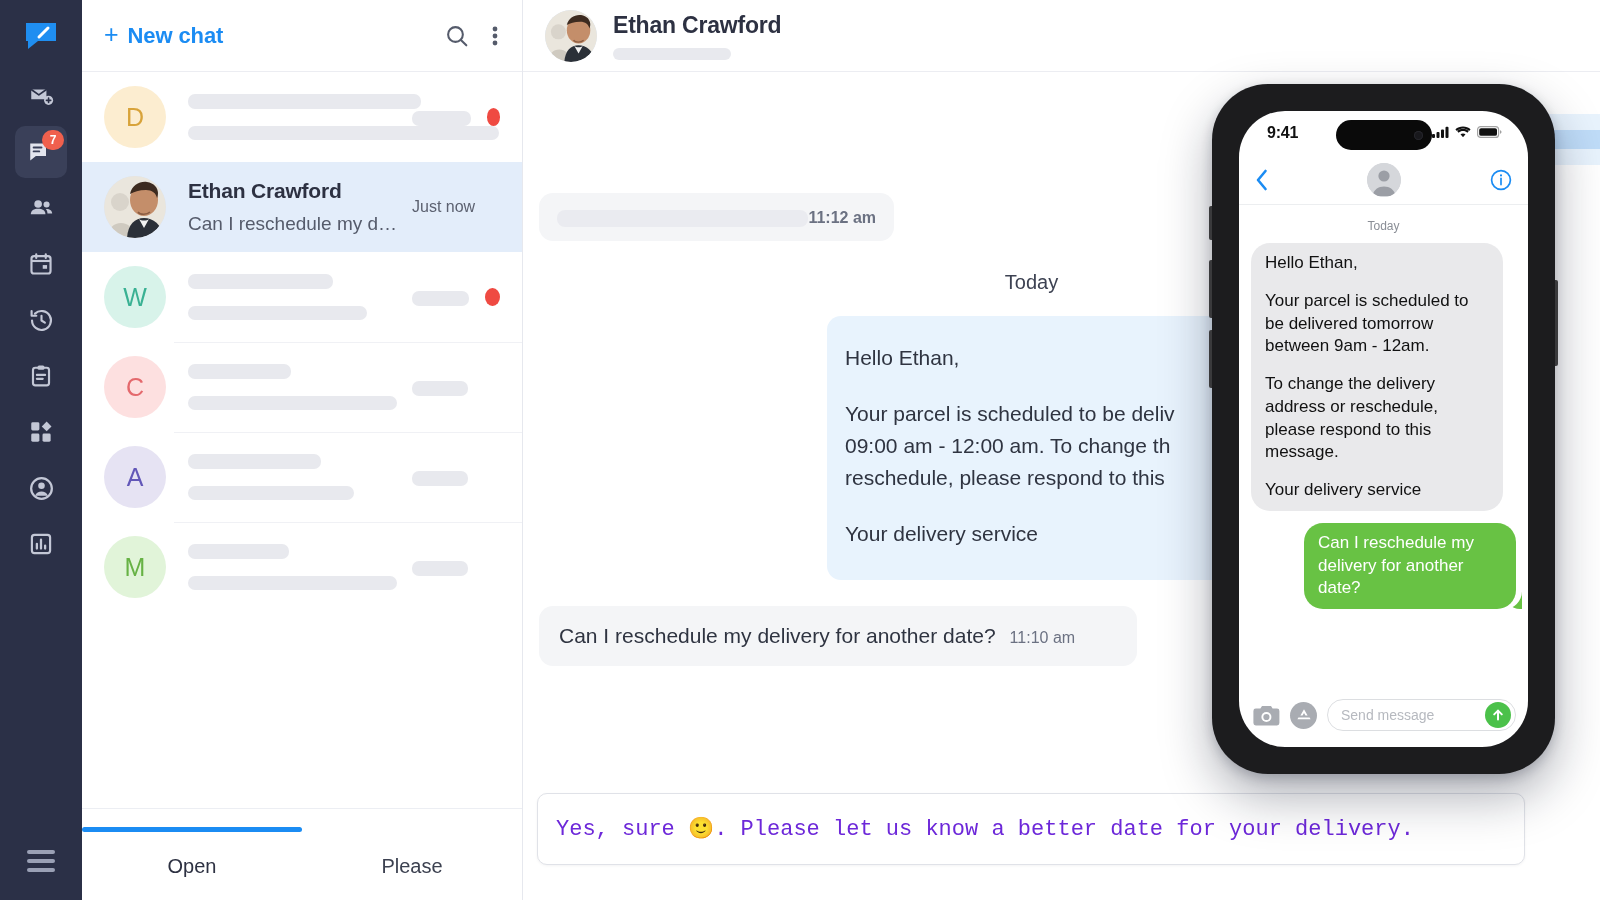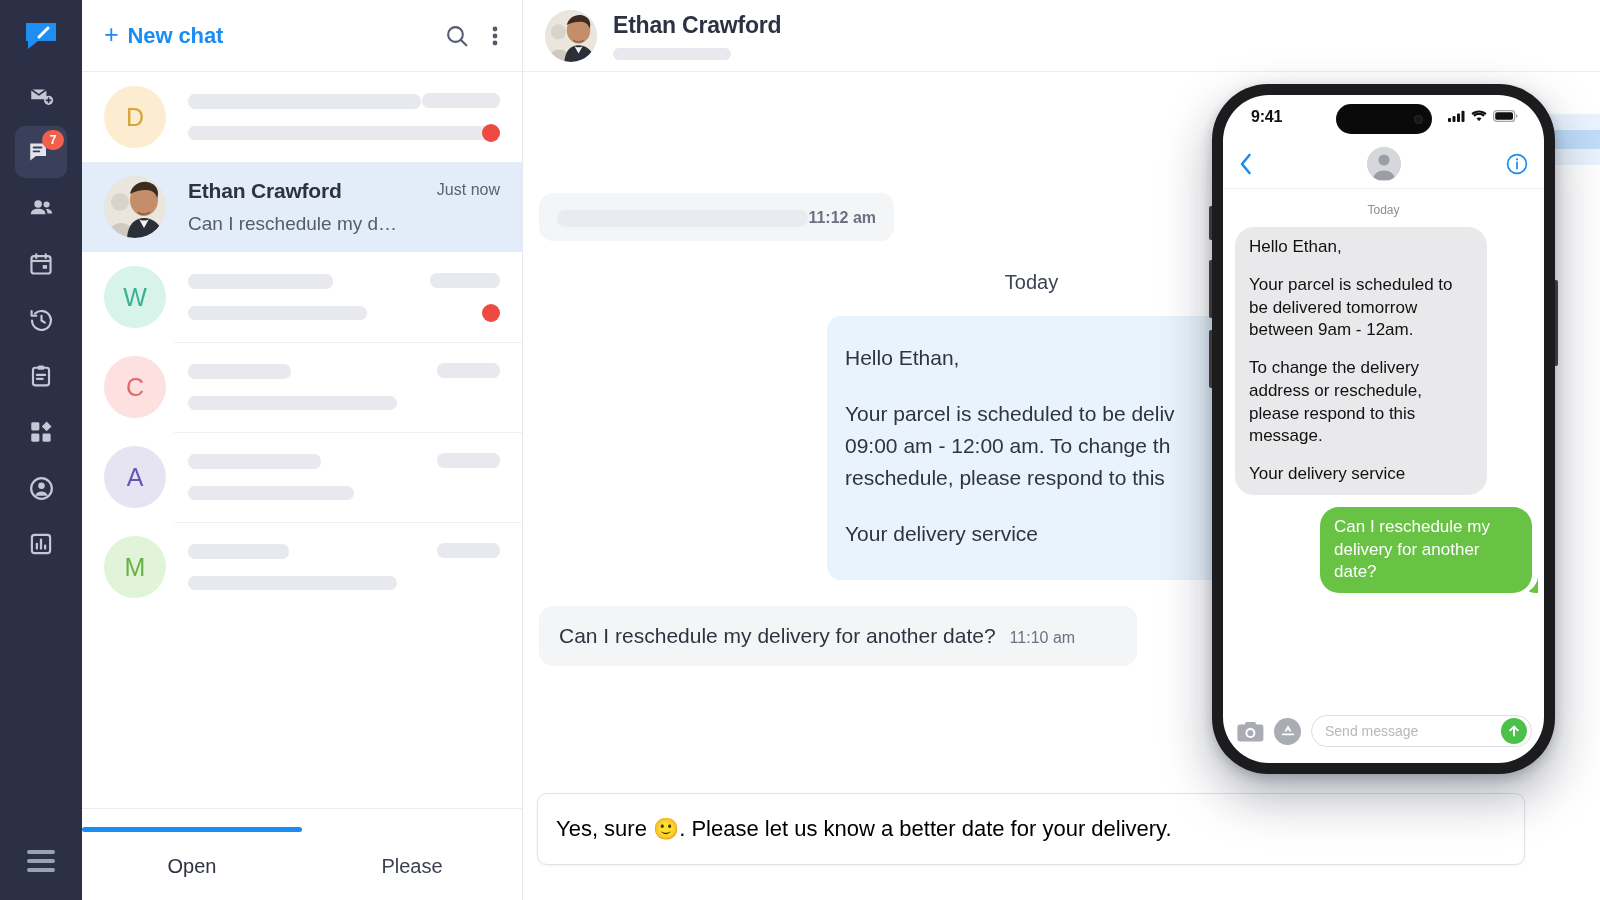--- a/index.html
+++ b/index.html
@@ -98,21 +98,21 @@
   .avatar.photo {
     overflow: hidden; background: #dce4ee;
     position: relative;
   }
   .row-body { flex: 1 1 auto; min-width: 0; }
   .ph { background: #e8e9ee; border-radius: 7px; height: 14px; }
   .ph.t { height: 15px; margin-bottom: 17px; }
   .ph.b { height: 14px; }
   .row-right {
     width: 88px; flex: 0 0 88px; margin-left: 14px;
-    display: flex; flex-direction: column; align-items: flex-end; gap: 16px;
+    display: flex; flex-direction: row; align-items: flex-end; gap: 16px;
   }
   .ph.time { width: 78px; height: 15px; }
   .dot-unread { width: 18px; height: 18px; border-radius: 50%; background: #ef4a42; }
   .dot-none { width: 18px; height: 18px; }
   .row-name {
     font-size: 21px; font-weight: 700; color: #2d3142;
     letter-spacing: -0.2px; line-height: 1.1;
   }
   .row-preview {
     margin-top: 10px; font-size: 19px; color: #555b6b;
@@ -210,39 +210,39 @@
     flex: 0 0 auto;
     margin: 0 75px 35px 14px;
     height: 72px;
     background: #ffffff;
     border: 1px solid #e0e2e8;
     border-radius: 10px;
     display: flex; align-items: center;
     padding: 0 14px 0 18px;
     box-shadow: 0 1px 3px rgba(20,25,45,0.05);
   }
-  .composer .val { font-size: 22px; color: #000000; white-space: nowrap; }
+  .composer .val { font-size: 22px; color: #6d28d9; white-space: nowrap; font-family: Liberation Mono, monospace; }
   .composer .val .emo { font-size: 21px; }
   .send {
     margin-left: auto;
     background: #1b8cf3; color: #fff;
     font-size: 21px; font-weight: 700;
     border: none; border-radius: 7px;
     padding: 13px 21px; cursor: pointer;
     letter-spacing: -0.1px;
     font-family: "Liberation Sans", sans-serif;
   }
 
   
   .phone {
     position: absolute; left: 1212px; top: 84px;
     width: 343px; height: 690px;
     background: #1c1c1e;
     border-radius: 56px;
-    padding: 11px;
+    padding: 27px;
     box-shadow: 0 22px 50px rgba(15,20,40,0.34), 0 4px 12px rgba(15,20,40,0.2);
   }
   .phone::before, .phone::after {
     content: ""; position: absolute; left: -3px; width: 3px;
     background: #3a3a3c; border-radius: 2px 0 0 2px;
   }
   .phone::before { top: 122px; height: 34px; }
   .phone::after  { top: 176px; height: 58px; }
   .phone-side2 {
     position: absolute; left: -3px; top: 246px; width: 3px; height: 58px;

